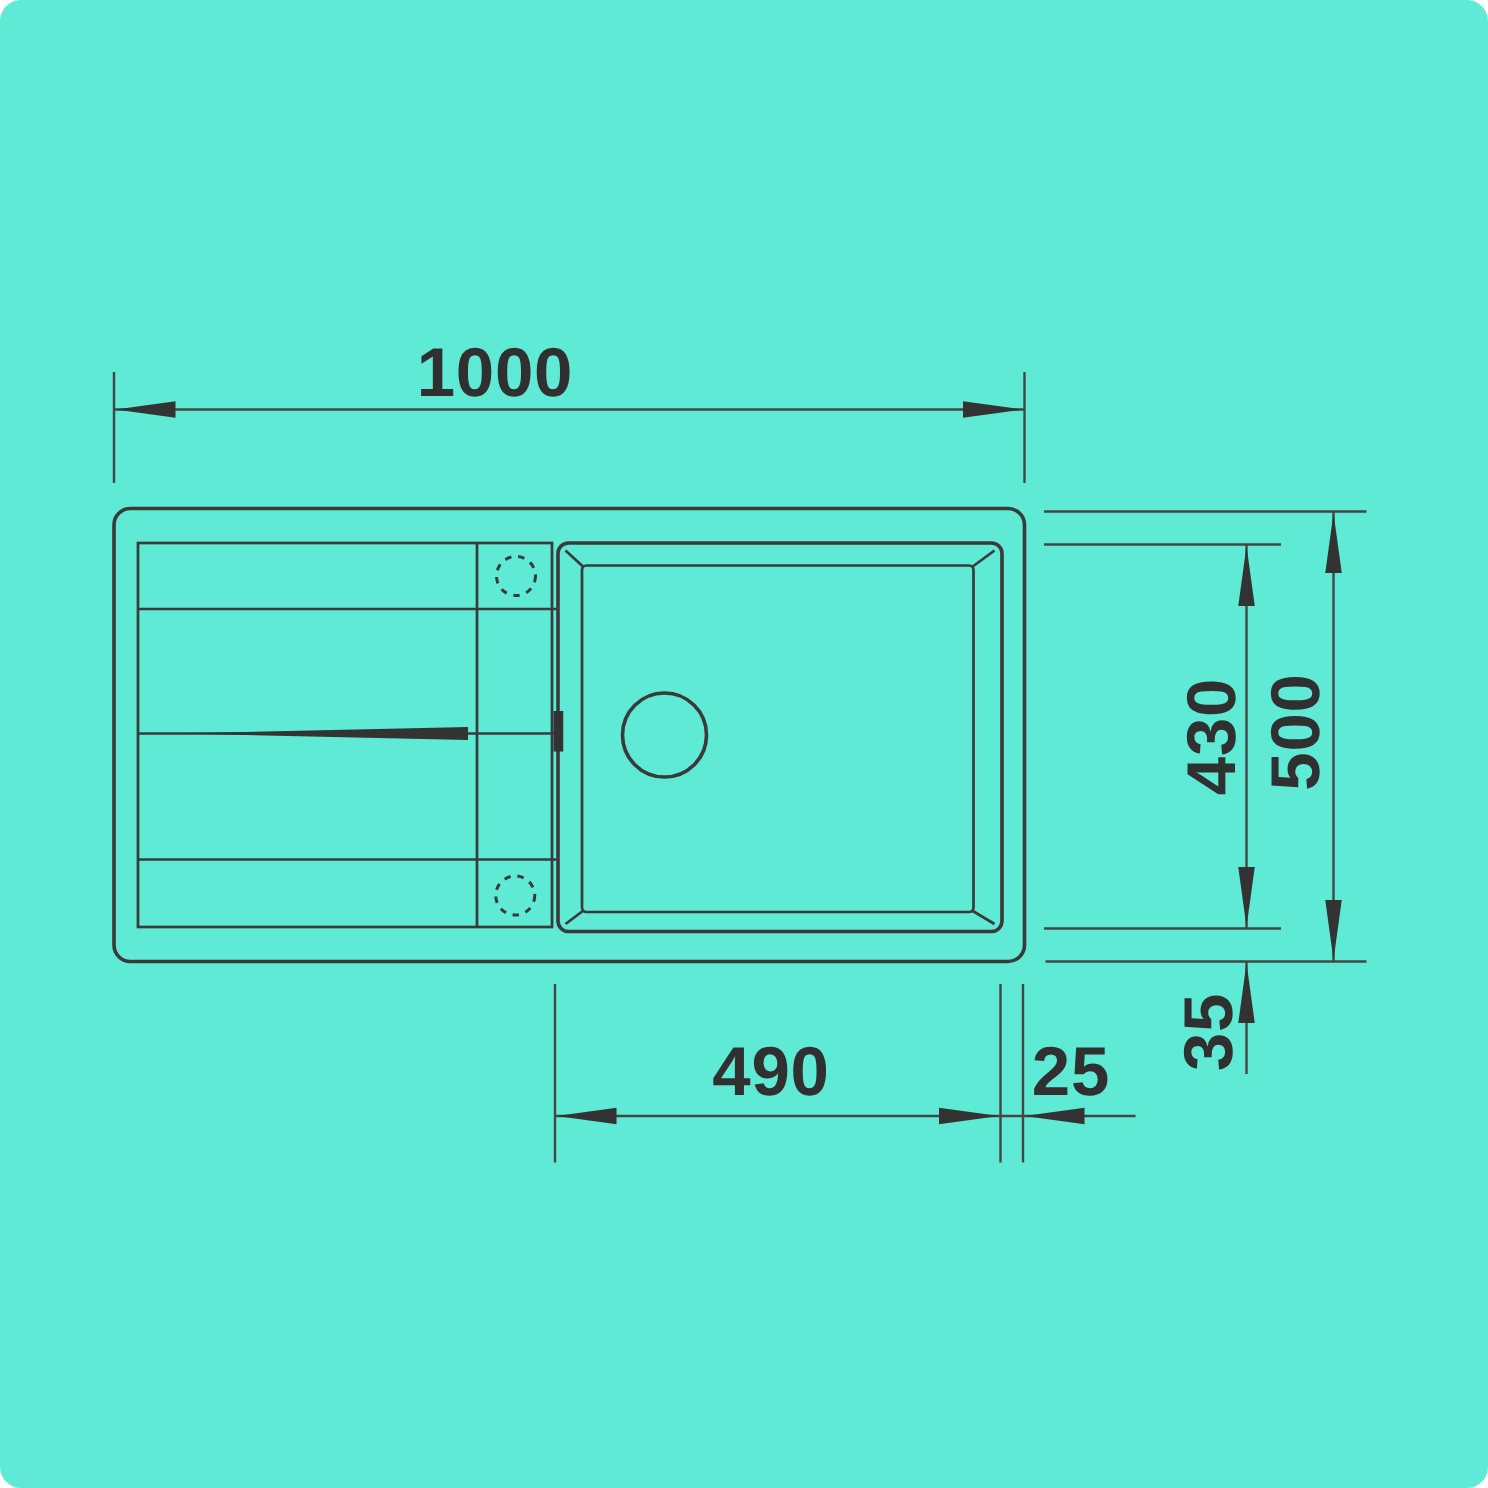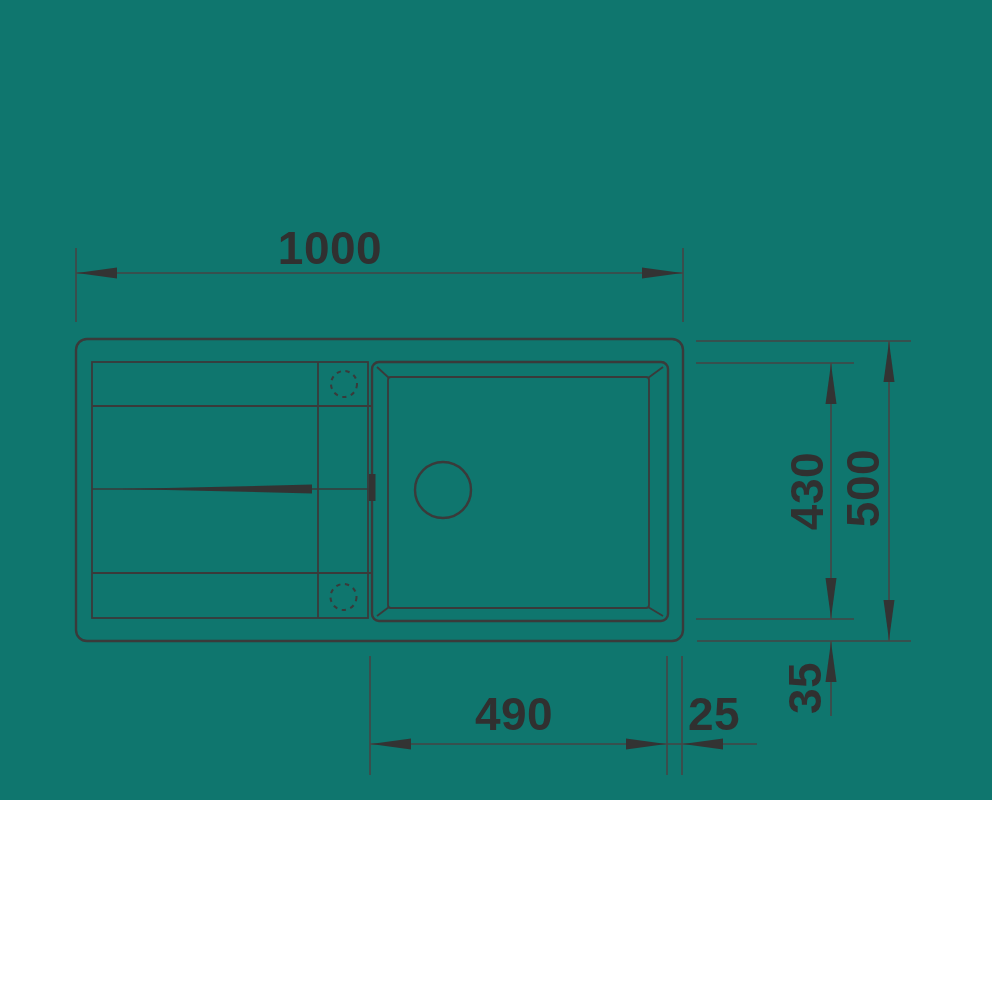--- a/index.html
+++ b/index.html
@@ -3,24 +3,25 @@
 <meta charset="utf-8">
 <style>
   html, body {
     margin: 0;
     padding: 0;
     background: #ffffff;
   }
   .page {
     position: relative;
     width: 992px;
-    height: 800px;
-    background: #0f766e;
+    height: 992px;
+    background: #5eead4;
     overflow: hidden;
     font-family: "Liberation Sans", sans-serif;
+    border-radius: 14px;
   }
   svg { display: block; }
   .dim-text {
     font-family: "Liberation Sans", sans-serif;
     font-size: 46px;
     font-weight: 600;
     fill: #303030;
     letter-spacing: 0.5px;
   }
 </style>

